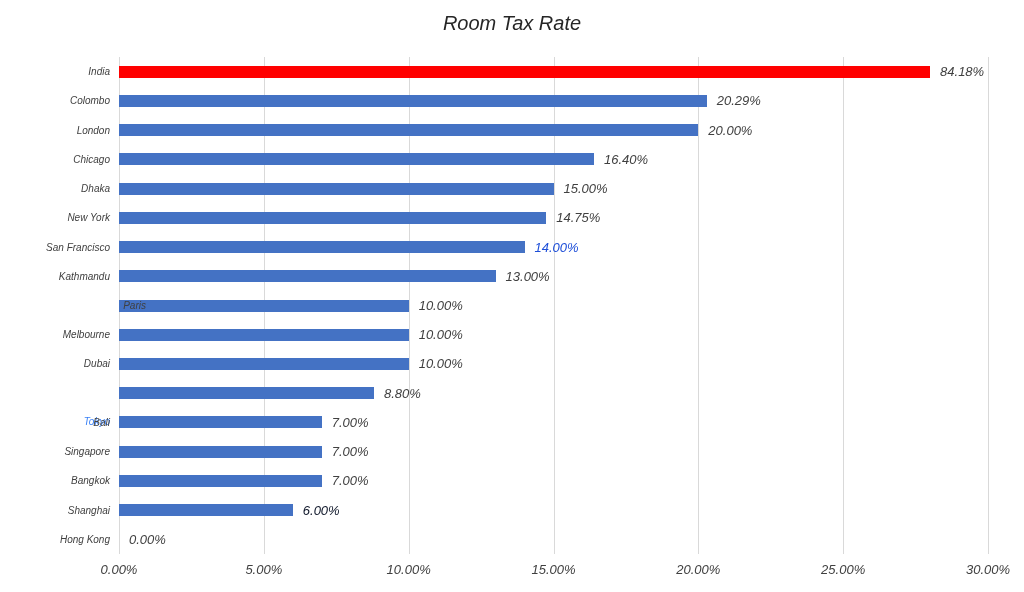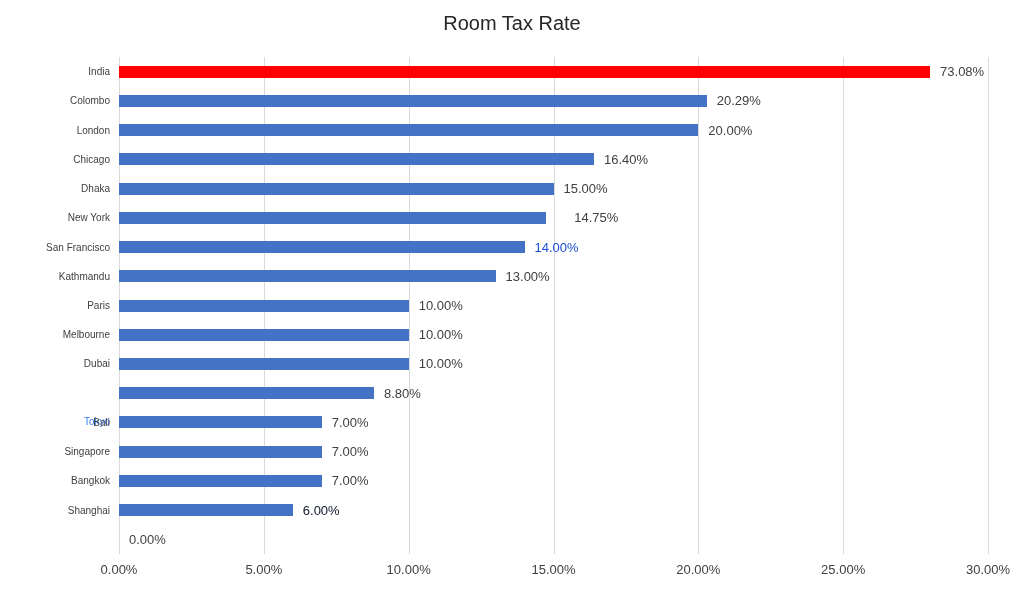--- a/index.html
+++ b/index.html
@@ -7,20 +7,21 @@
     padding: 0;
     background: #ffffff;
     font-family: "Liberation Sans", sans-serif;
   }
   .chart {
     position: relative;
     width: 1024px;
     height: 592px;
     background: #ffffff;
     overflow: hidden;
+    font-style: italic;
   }
   .chart-title {
     position: absolute;
     top: 12px;
     left: 0;
     width: 1024px;
     text-align: center;
     font-size: 20px;
     color: #262626;
   }
@@ -78,31 +79,31 @@
   <div class="chart-title">Room Tax Rate</div>
   <div class="plot" id="plot">
       <div class="gridline" style="left: 0px; background: rgb(217, 217, 217);"></div>
       <div class="gridline" style="left: 144.833px; background: rgb(217, 217, 217);"></div>
       <div class="gridline" style="left: 289.667px; background: rgb(217, 217, 217);"></div>
       <div class="gridline" style="left: 434.5px; background: rgb(217, 217, 217);"></div>
       <div class="gridline" style="left: 579.333px; background: rgb(217, 217, 217);"></div>
       <div class="gridline" style="left: 724.167px; background: rgb(217, 217, 217);"></div>
       <div class="gridline" style="left: 869px; background: rgb(217, 217, 217);"></div>
       <div class="bar" style="left: 0px; top: 8.61765px; width: 811.067px; background: rgb(255, 0, 0);"></div>
-      <div class="val-label" style="left: 821.067px; top: 0px; height: 29.2353px; color: rgb(64, 64, 64);">73.08%</div>
+      <div class="val-label" style="left: 821.067px; top: 0px; height: 29.2353px; color: rgb(64, 64, 64);">84.18%</div>
       <div class="bar" style="left: 0px; top: 37.8529px; width: 587.734px; background: rgb(68, 114, 196);"></div>
       <div class="val-label" style="left: 597.734px; top: 29.2353px; height: 29.2353px; color: rgb(64, 64, 64);">20.29%</div>
       <div class="bar" style="left: 0px; top: 67.0882px; width: 579.333px; background: rgb(68, 114, 196);"></div>
       <div class="val-label" style="left: 589.333px; top: 58.4706px; height: 29.2353px; color: rgb(64, 64, 64);">20.00%</div>
       <div class="bar" style="left: 0px; top: 96.3235px; width: 475.053px; background: rgb(68, 114, 196);"></div>
       <div class="val-label" style="left: 485.053px; top: 87.7059px; height: 29.2353px; color: rgb(64, 64, 64);">16.40%</div>
       <div class="bar" style="left: 0px; top: 125.559px; width: 434.5px; background: rgb(68, 114, 196);"></div>
       <div class="val-label" style="left: 444.5px; top: 116.941px; height: 29.2353px; color: rgb(64, 64, 64);">15.00%</div>
       <div class="bar" style="left: 0px; top: 154.794px; width: 427.258px; background: rgb(68, 114, 196);"></div>
-      <div class="val-label" style="left: 437.258px; top: 146.176px; height: 29.2353px; color: rgb(64, 64, 64); margin-left: 18px;">14.75%</div>
+      <div class="val-label" style="left: 437.258px; top: 146.176px; height: 29.2353px; color: rgb(64, 64, 64);">14.75%</div>
       <div class="bar" style="left: 0px; top: 184.029px; width: 405.533px; background: rgb(68, 114, 196);"></div>
       <div class="val-label" style="left: 415.533px; top: 175.412px; height: 29.2353px; color: #1d4ed8;">14.00%</div>
       <div class="bar" style="left: 0px; top: 213.265px; width: 376.567px; background: rgb(68, 114, 196);"></div>
       <div class="val-label" style="left: 386.567px; top: 204.647px; height: 29.2353px; color: rgb(64, 64, 64);">13.00%</div>
       <div class="bar" style="left: 0px; top: 242.5px; width: 289.667px; background: rgb(68, 114, 196);"></div>
       <div class="val-label" style="left: 299.667px; top: 233.882px; height: 29.2353px; color: rgb(64, 64, 64);">10.00%</div>
       <div class="bar" style="left: 0px; top: 271.735px; width: 289.667px; background: rgb(68, 114, 196);"></div>
       <div class="val-label" style="left: 299.667px; top: 263.118px; height: 29.2353px; color: rgb(64, 64, 64);">10.00%</div>
       <div class="bar" style="left: 0px; top: 300.971px; width: 289.667px; background: rgb(68, 114, 196);"></div>
       <div class="val-label" style="left: 299.667px; top: 292.353px; height: 29.2353px; color: rgb(64, 64, 64);">10.00%</div>
@@ -126,21 +127,22 @@
     <div class="xtick" style="left: 843.167px; color: rgb(64, 64, 64);">25.00%</div>
     <div class="xtick" style="left: 988px; color: rgb(64, 64, 64);">30.00%</div>
     <div class="cat-label" style="top: 57px; height: 29.2353px; color: rgb(64, 64, 64);">India</div>
     <div class="cat-label" style="top: 86.2353px; height: 29.2353px; color: rgb(64, 64, 64);">Colombo</div>
     <div class="cat-label" style="top: 115.471px; height: 29.2353px; color: rgb(64, 64, 64); text-align: right;">London</div>
     <div class="cat-label" style="top: 144.706px; height: 29.2353px; color: rgb(64, 64, 64);">Chicago</div>
     <div class="cat-label" style="top: 173.941px; height: 29.2353px; color: rgb(64, 64, 64);">Dhaka</div>
     <div class="cat-label" style="top: 203.176px; height: 29.2353px; color: rgb(64, 64, 64);">New York</div>
     <div class="cat-label" style="top: 232.412px; height: 29.2353px; color: rgb(64, 64, 64);">San Francisco</div>
     <div class="cat-label" style="top: 261.647px; height: 29.2353px; color: rgb(64, 64, 64);">Kathmandu</div>
-    <div class="cat-label" style="top: 290.882px; height: 29.2353px; color: rgb(64, 64, 64);">Paris</div>
+    <div class="cat-label" style="top: 290.882px; height: 29.2353px; color: rgb(64, 64, 64); margin-left: 36px;">Paris</div>
     <div class="cat-label" style="top: 320.118px; height: 29.2353px; color: rgb(64, 64, 64);">Melbourne</div>
     <div class="cat-label" style="top: 349.353px; height: 29.2353px; color: rgb(64, 64, 64);">Dubai</div>
     <div class="cat-label" style="top: 378.588px; height: 29.2353px; color: #3b82f6; margin-top: 28px;">Tokyo</div>
     <div class="cat-label" style="top: 407.824px; height: 29.2353px; color: rgb(64, 64, 64);">Bali</div>
     <div class="cat-label" style="top: 437.059px; height: 29.2353px; color: rgb(64, 64, 64);">Singapore</div>
     <div class="cat-label" style="top: 466.294px; height: 29.2353px; color: rgb(64, 64, 64);">Bangkok</div>
     <div class="cat-label" style="top: 495.529px; height: 29.2353px; color: rgb(64, 64, 64);">Shanghai</div>
+    <div class="cat-label" style="top: 524.765px; height: 29.2353px; color: rgb(64, 64, 64);">Hong Kong</div>
   </div>
 
 </body></html>

